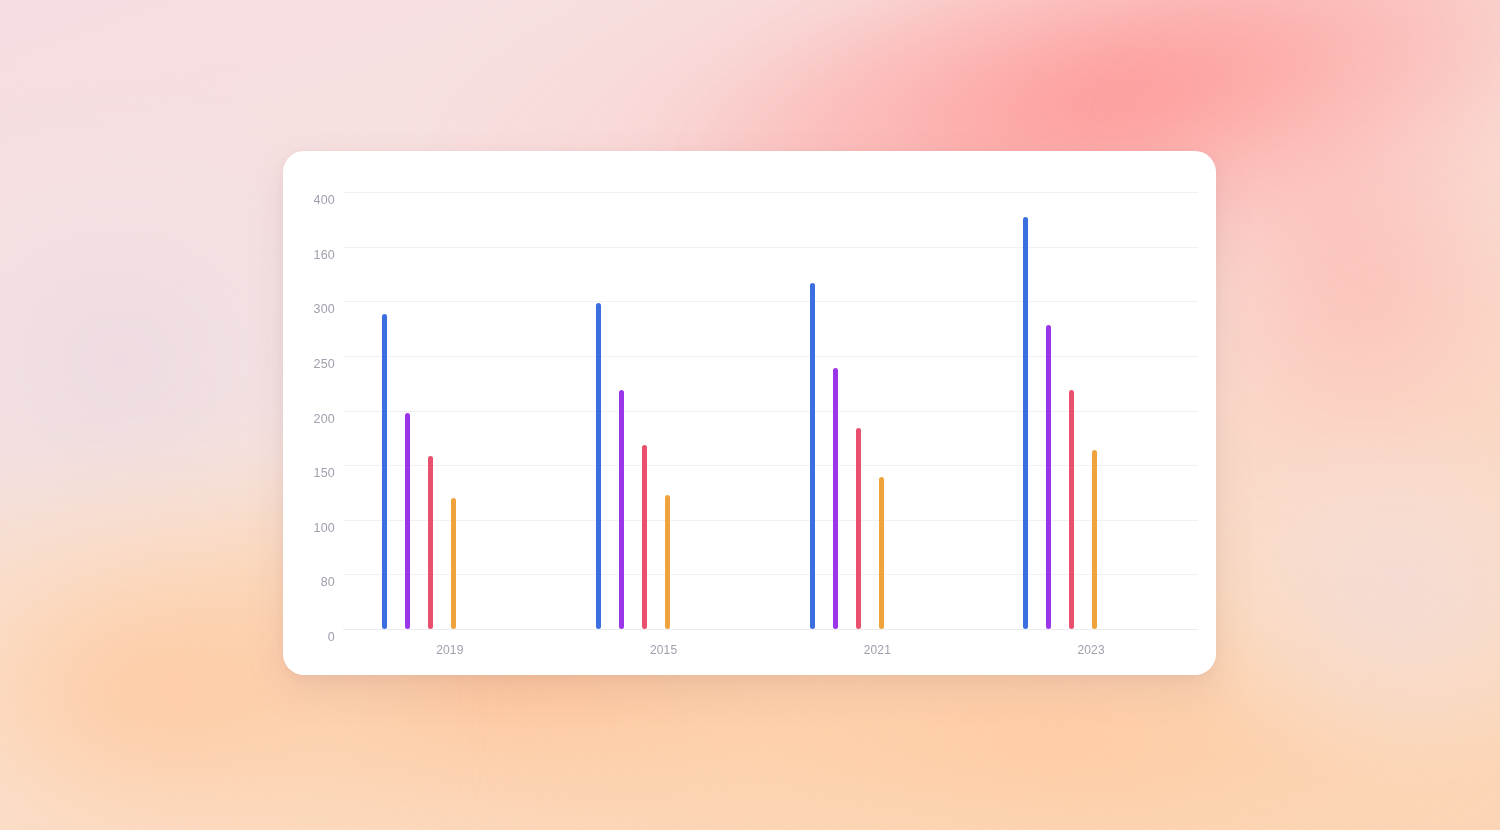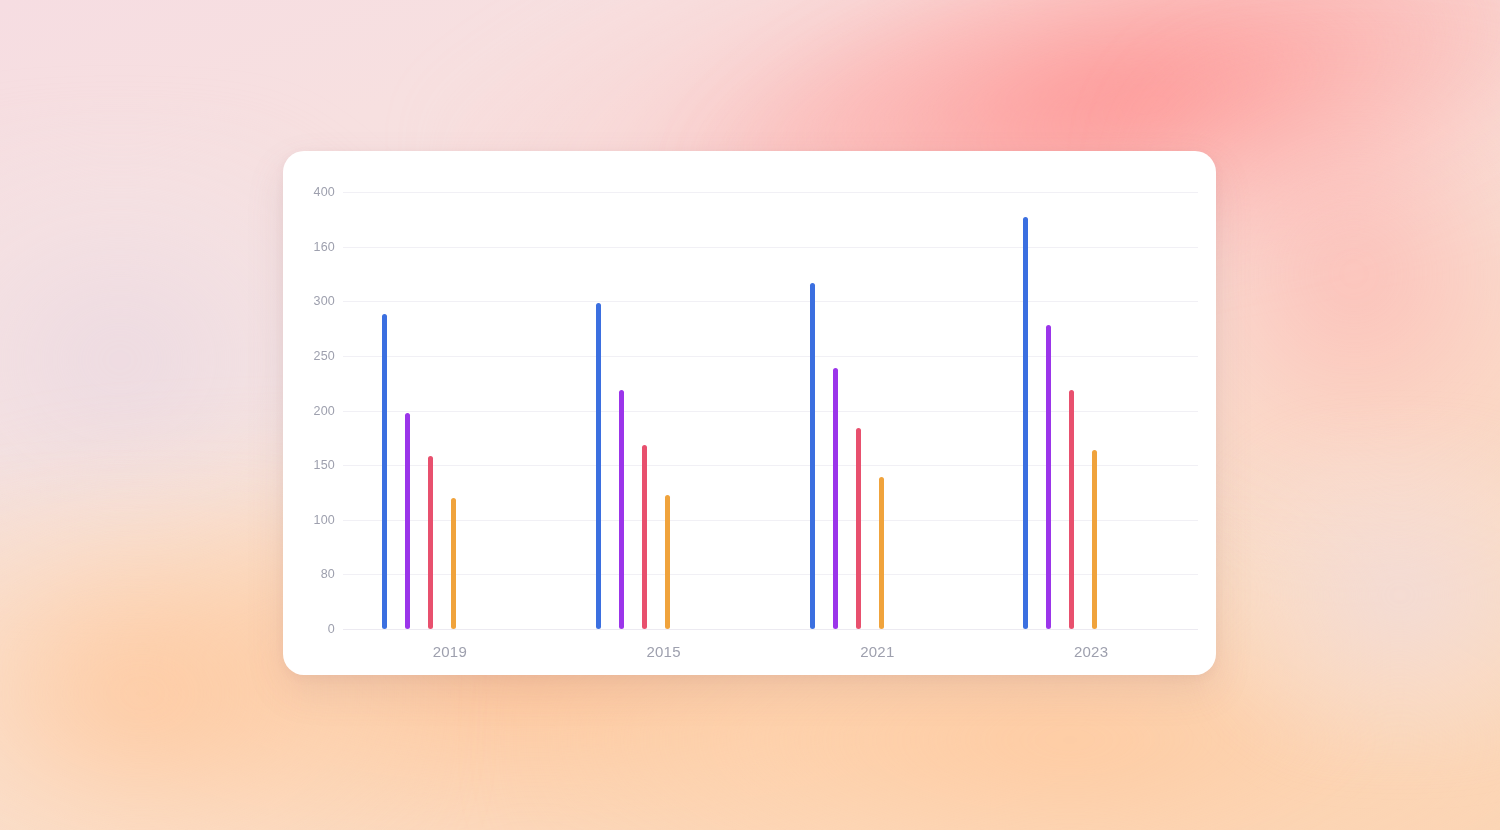--- a/index.html
+++ b/index.html
@@ -127,21 +127,21 @@
     width:100%;
     text-align:right;
     font-size:12.5px;
     color:#9ea0ae;
     transform:translateY(-50%);
     white-space:nowrap;
     letter-spacing:0.2px;
   }
   #y-axis {
     position:absolute;
-    left:14px; top:0;
+    left:14px; top:8px;
     width:38px; height:100%;
   }
 
   
   #gridlines {
     position:absolute;
     left:60px; top:0;
     width:855px; height:100%;
   }
   .gridline {
@@ -173,21 +173,21 @@
   .bar {
     position:absolute;
     bottom:0;
     width:5px;
     border-radius:3px;
   }
   .xlabel {
     position:absolute;
     left:0; right:0;
     text-align:center;
-    font-size:15px;
+    font-size:12px;
     color:#9ea0ae;
     letter-spacing:0.2px;
   }
 </style>
 </head>
 <body>
 
 <div id="page-bg">
 
   <div class="wash wash-base"></div>

